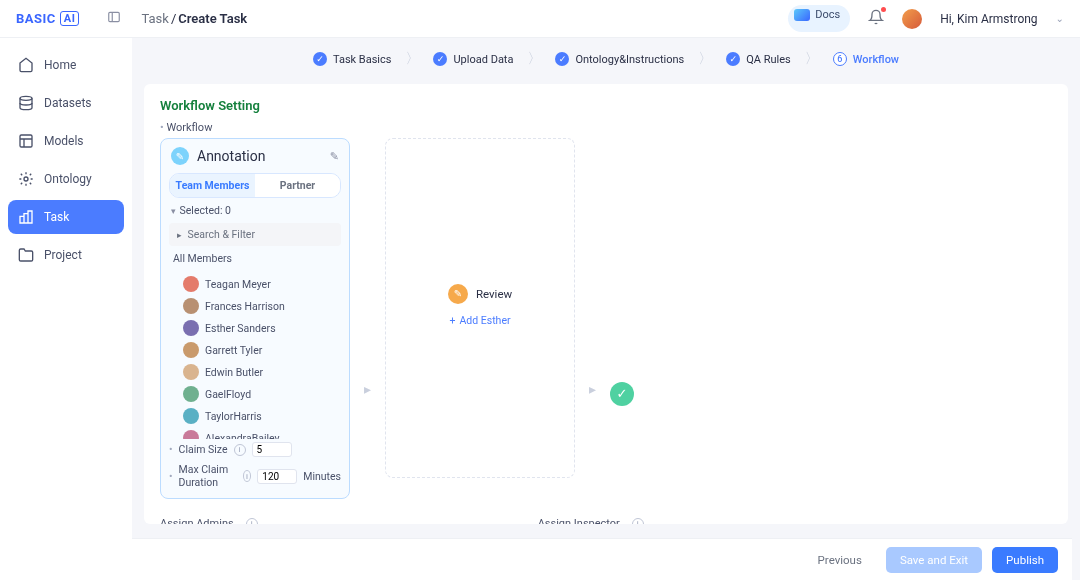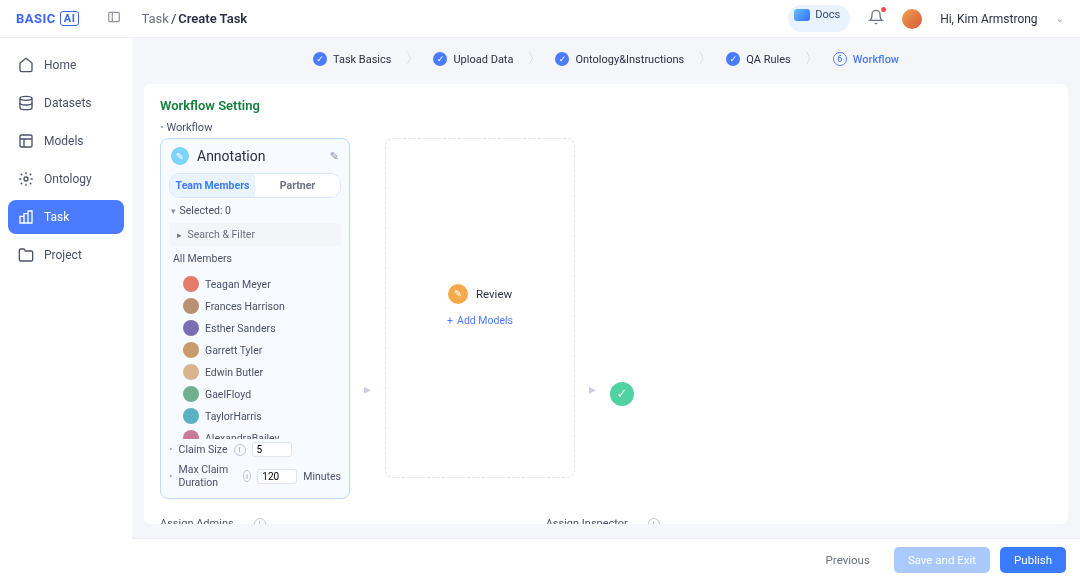--- a/index.html
+++ b/index.html
@@ -72,23 +72,23 @@
 
 .stage-card.empty { border:1.5px dashed #e0e4ee; background:#fff; display:flex; flex-direction:column; align-items:center; justify-content:center; height:340px; gap:10px;}
 .review-row { display:flex; align-items:center; gap:8px; font-size:11.5px; color:#2a2f45;}
 .review-ico { width:20px; height:20px; border-radius:50%; background:#f6a94b; display:flex; align-items:center; justify-content:center; color:#fff; font-size:10px;}
 .add-stage { color:#4b7cff; font-size:10.5px; display:flex; align-items:center; gap:4px; cursor:pointer;}
 
 .flow-arrow { align-self:center; color:#c9cfdd; font-size:14px; padding-top:140px;}
 .done-circle { align-self:center; margin-top:150px; width:24px; height:24px; border-radius:50%; background:#4fd1a1; color:#fff; display:flex; align-items:center; justify-content:center; font-size:13px;}
 
 .assign-row { display:flex; gap: 280px; margin-top: 18px; font-size:11px; color:#4a5169;}
-.assign-row span{ display:flex; align-items:center; gap:20px; white-space:nowrap;}
-
-.footer { position:absolute; bottom:0; left:132px; right:0; height:42px; background:#fff; border-top:1px solid #eef0f4; display:flex; align-items:center; justify-content:flex-end; gap:10px; padding:0 14px;}
+.assign-row span{ display:flex; align-items:center; gap:12px; white-space:nowrap;}
+
+.footer { position:absolute; bottom:0; left:132px; right:8px; height:42px; background:#fff; border-top:1px solid #eef0f4; display:flex; align-items:center; justify-content:flex-end; gap:10px; padding:0 14px;}
 .btn { font-size:11.5px; padding:6px 14px; border-radius:5px; cursor:pointer; border:none;}
 .btn.ghost { background:transparent; color:#6b7280;}
 .btn.light { background:#a9c9ff; color:#fff;}
 .btn.primary { background:#3a7bff; color:#fff;}
 </style>
 </head>
 <body>
 
 <div class="topbar">
   <div class="logo">
@@ -279,21 +279,21 @@
 
         <span class="flow-arrow">▸</span>
 
         <div class="stage-card empty">
           <div class="review-row">
             <span class="review-ico">✎</span>
             <span>Review</span>
           </div>
           <div class="add-stage">
             <span>+</span>
-            <span>Add Models</span>
+            <span>Add Esther</span>
           </div>
         </div>
 
         <span class="flow-arrow">▸</span>
         <span class="done-circle">✓</span>
       </div>
 
       <div class="assign-row">
         <span>
             <span>Assign Admins</span>

